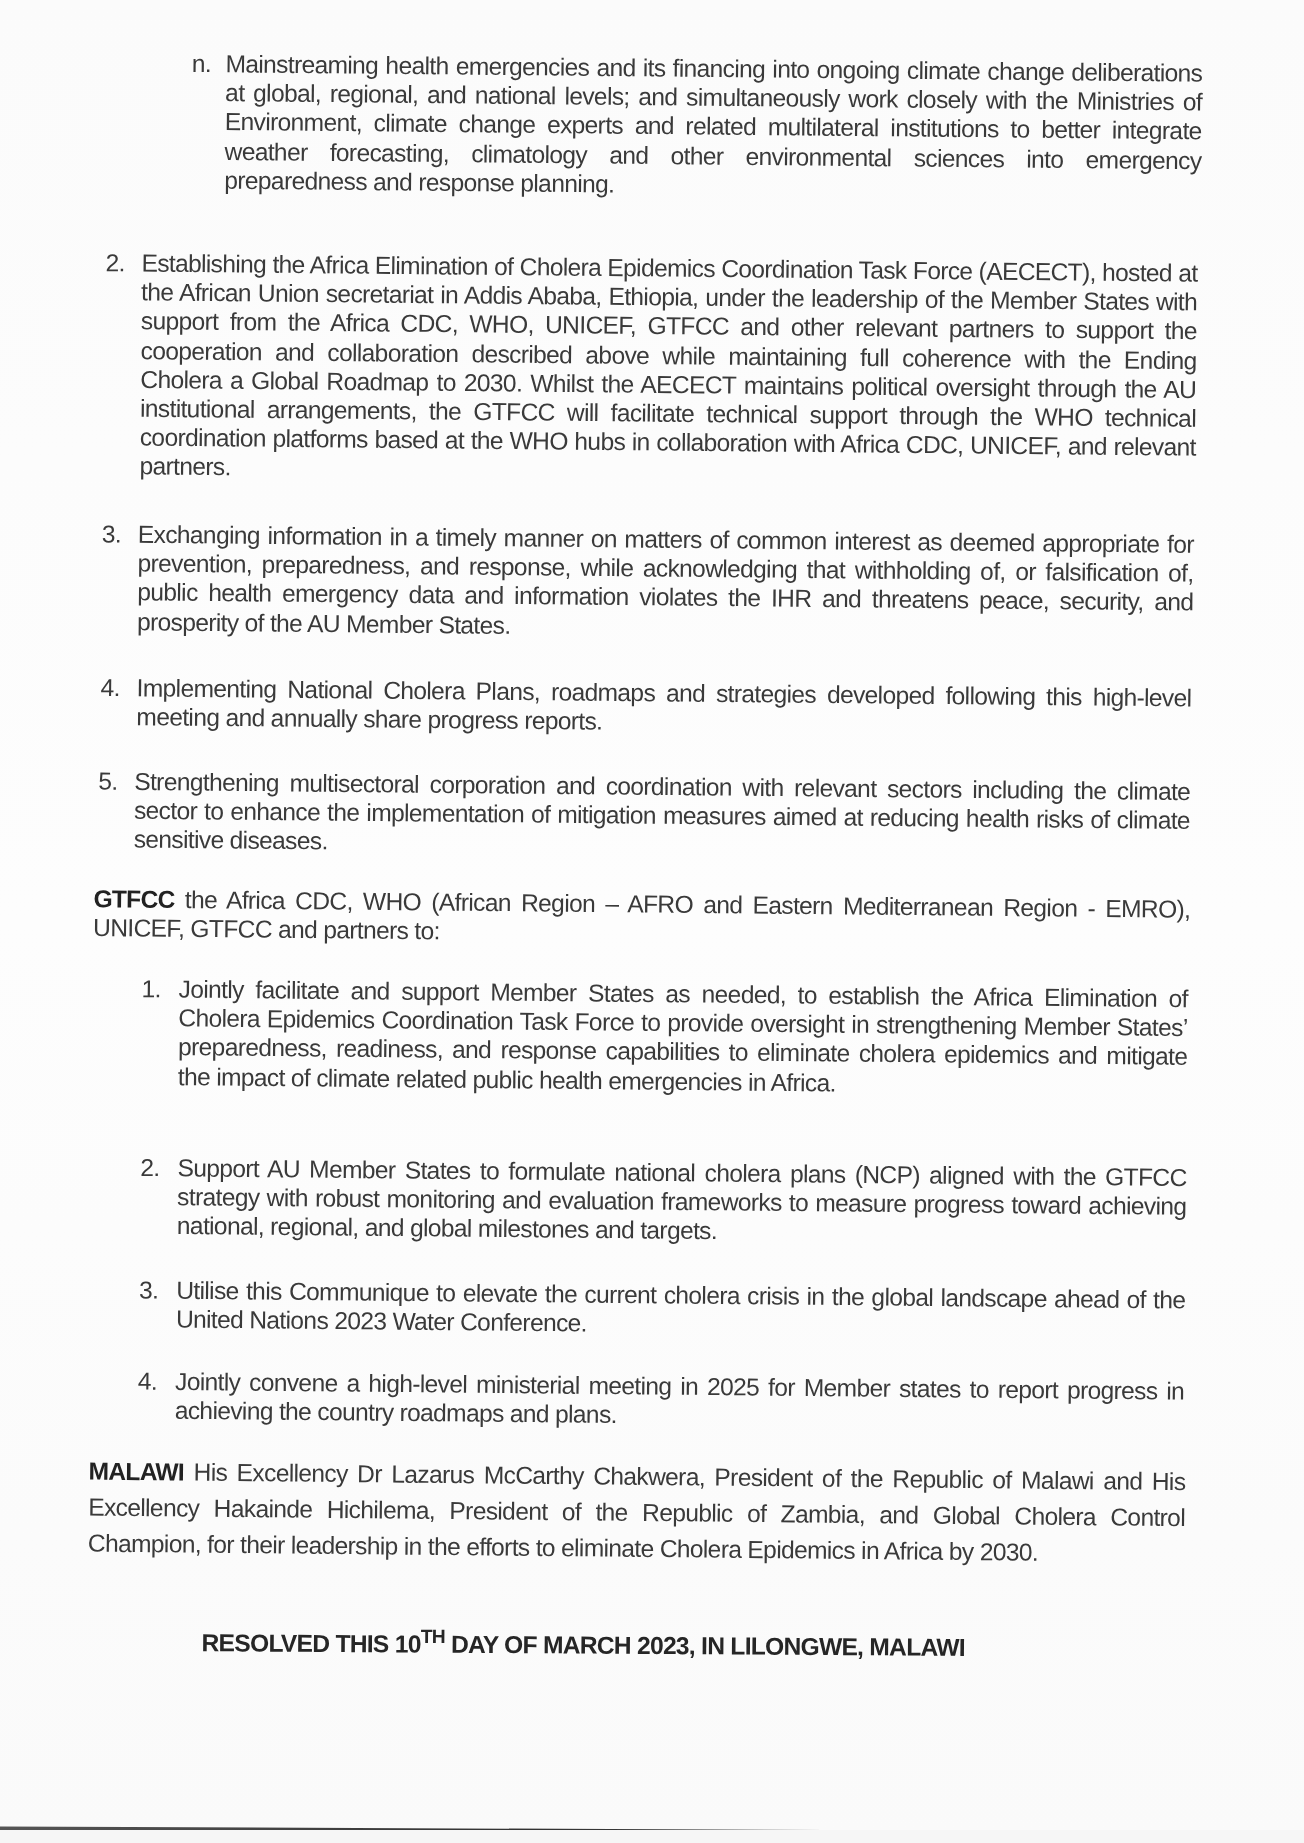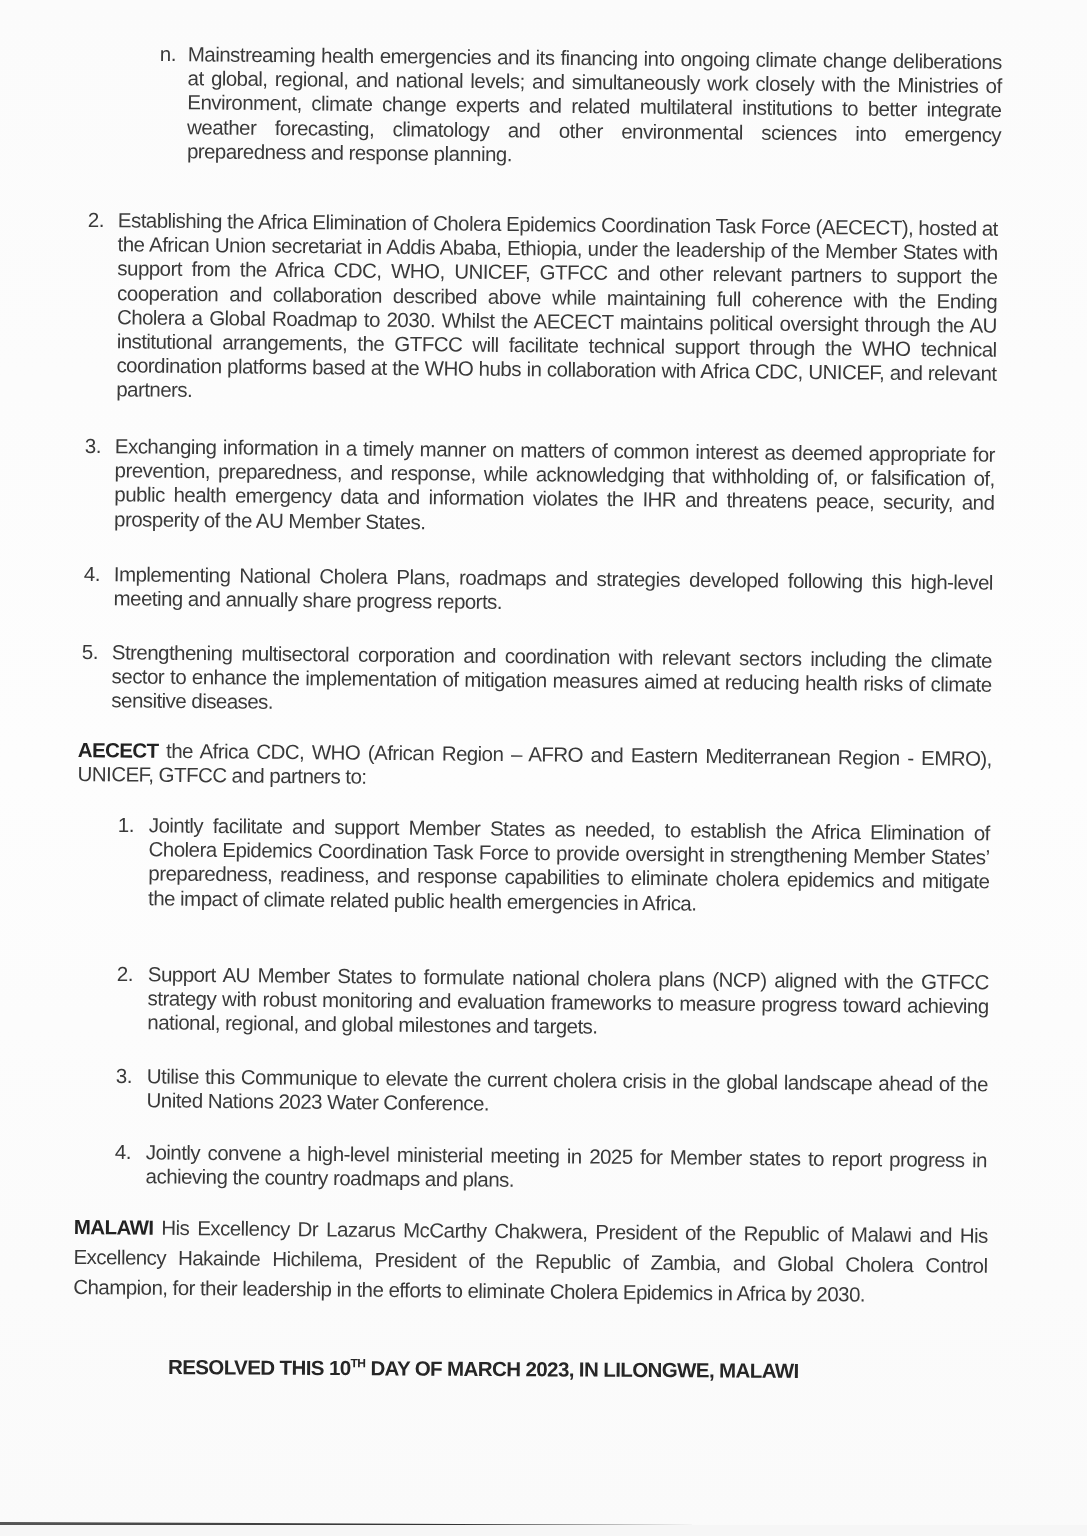--- a/index.html
+++ b/index.html
@@ -26,21 +26,21 @@
     }
     .item { display: flex; }
     .item .num { flex: 0 0 auto; }
     .item .txt { flex: 1 1 auto; text-align: justify; text-align-last: left; }
     b.kw { font-weight: bold; color: #222; letter-spacing: -0.6px; }
     .resolved {
       position: absolute; left: 168px; top: 1357px;
       font-size: 20.5px; font-weight: bold; color: #262626;
       letter-spacing: -0.6px; white-space: nowrap;
     }
-    .resolved sup { font-size: 12px; vertical-align: 8px; }
+    .resolved sup { font-size: 16px; vertical-align: 8px; }
     .edge-line {
       position: absolute; left: 0; top: 1522px; width: 1087px; height: 3px;
       background: linear-gradient(90deg, #555 0%, #333 40%, #444 80%, #888 100%);
       transform: rotate(0.25deg); transform-origin: left center;
     }
     .below-edge {
       position: absolute; left: 0; top: 1525px; width: 1087px; height: 11px;
       background: #f6f6f6;
     }
   </style>
@@ -68,21 +68,21 @@
     <span class="num" style="width:30px;">4.</span>
     <span class="txt">Implementing National Cholera Plans, roadmaps and strategies developed following this high-level meeting and annually share progress reports.</span>
   </div>
 
   <div class="para item" style="left:82px; top:640px; width:910px; transform: rotate(0.55deg);">
     <span class="num" style="width:30px;">5.</span>
     <span class="txt">Strengthening multisectoral corporation and coordination with relevant sectors including the climate sector to enhance the implementation of mitigation measures aimed at reducing health risks of climate sensitive diseases.</span>
   </div>
 
   <div class="para" style="left:78px; top:738px; width:914px; transform: rotate(0.55deg);">
-    <b class="kw">AECECT</b><span> the Africa CDC, WHO (African Region – AFRO and Eastern Mediterranean Region - EMRO), UNICEF, GTFCC and partners to:</span>
+    <b class="kw">GTFCC</b><span> the Africa CDC, WHO (African Region – AFRO and Eastern Mediterranean Region - EMRO), UNICEF, GTFCC and partners to:</span>
   </div>
 
   <div class="para item" style="left:118px; top:813px; width:872px; transform: rotate(0.55deg);">
     <span class="num" style="width:31px;">1.</span>
     <span class="txt">Jointly facilitate and support Member States as needed, to establish the Africa Elimination of Cholera Epidemics Coordination Task Force to provide oversight in strengthening Member States’ preparedness, readiness, and response capabilities to eliminate cholera epidemics and mitigate the impact of climate related public health emergencies in Africa.</span>
   </div>
 
   <div class="para item" style="left:117px; top:962px; width:872px; transform: rotate(0.55deg);">
     <span class="num" style="width:31px;">2.</span>
     <span class="txt">Support AU Member States to formulate national cholera plans (NCP) aligned with the GTFCC strategy with robust monitoring and evaluation frameworks to measure progress toward achieving national, regional, and global milestones and targets.</span>

